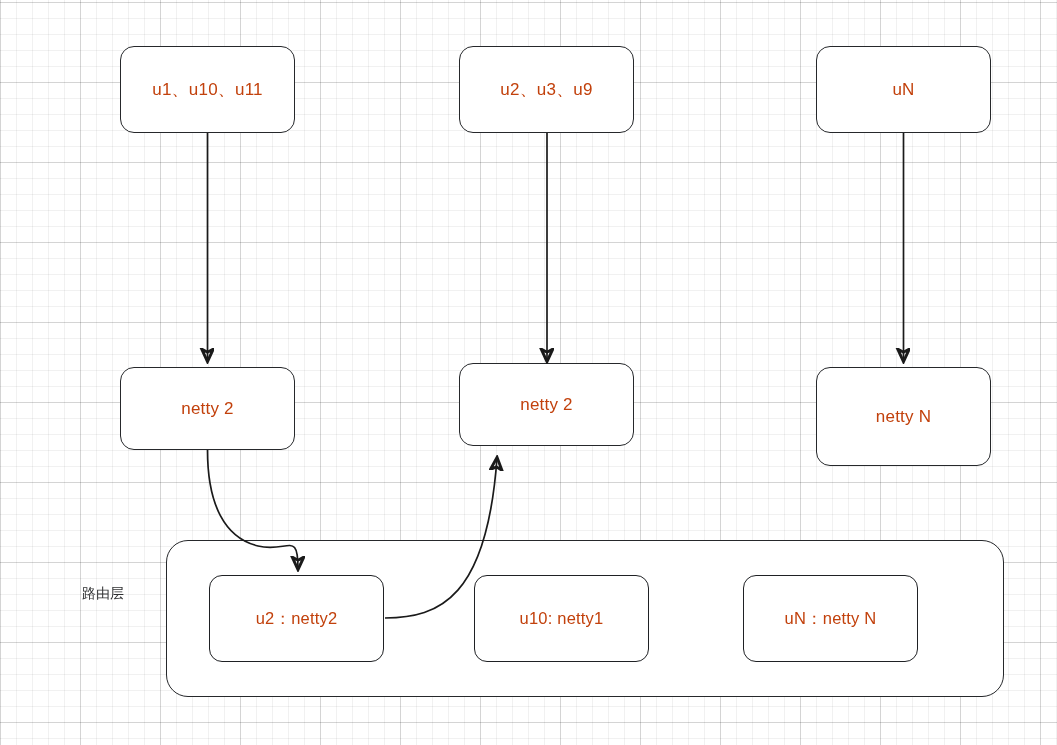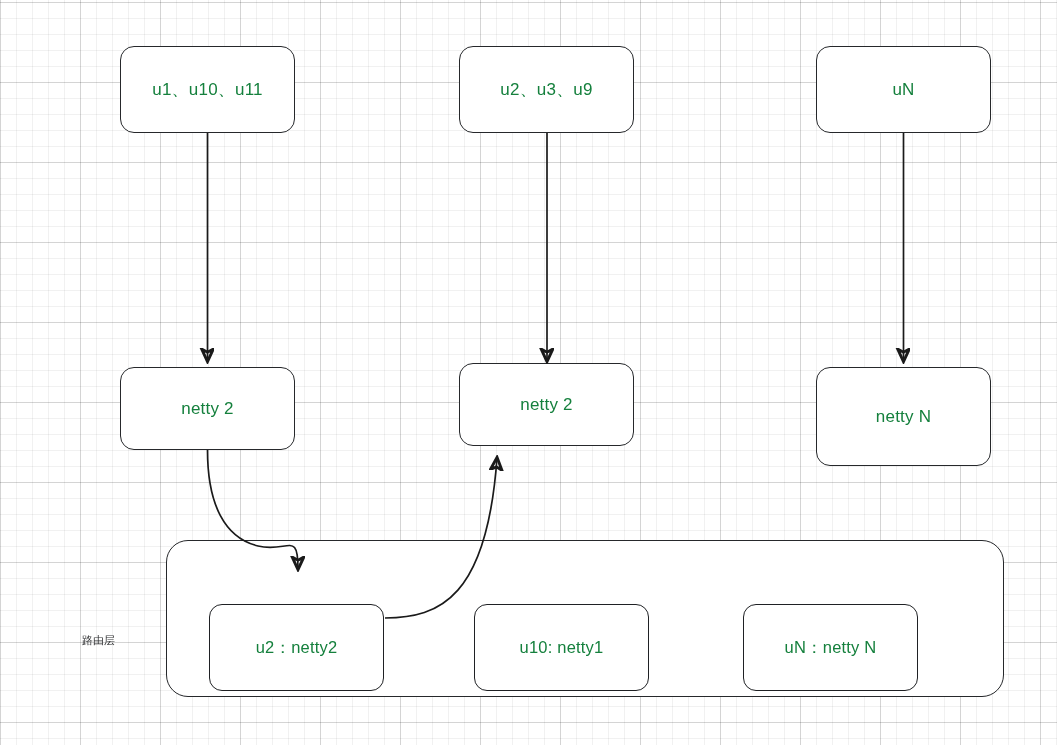--- a/index.html
+++ b/index.html
@@ -29,51 +29,49 @@
 
   .node {
     position: absolute;
     box-sizing: border-box;
     background: #ffffff;
     border: 1.6px solid #26282b;
     border-radius: 14px;
     display: flex;
     align-items: center;
     justify-content: center;
-    color: #15803d;
+    color: #c2410c;
     font-size: 17px;
     letter-spacing: 0.2px;
     white-space: nowrap;
     z-index: 3;
   }
 
   .node.inner {
     border-width: 1.3px;
     border-color: #1f2124;
     border-radius: 13px;
     font-size: 16.5px;
-    margin-top: 29px;
   }
 
   .container-box {
     position: absolute;
     box-sizing: border-box;
     background: #ffffff;
     border: 1.7px solid #26282b;
     border-radius: 22px;
     z-index: 2;
   }
 
   .layer-label {
     position: absolute;
     color: #2f3032;
-    font-size: 11px;
+    font-size: 14px;
     white-space: nowrap;
     z-index: 4;
-    margin-top: 48px;
   }
 
   svg.edges {
     position: absolute;
     left: 0;
     top: 0;
     width: 1057px;
     height: 745px;
     z-index: 5;
     pointer-events: none;

